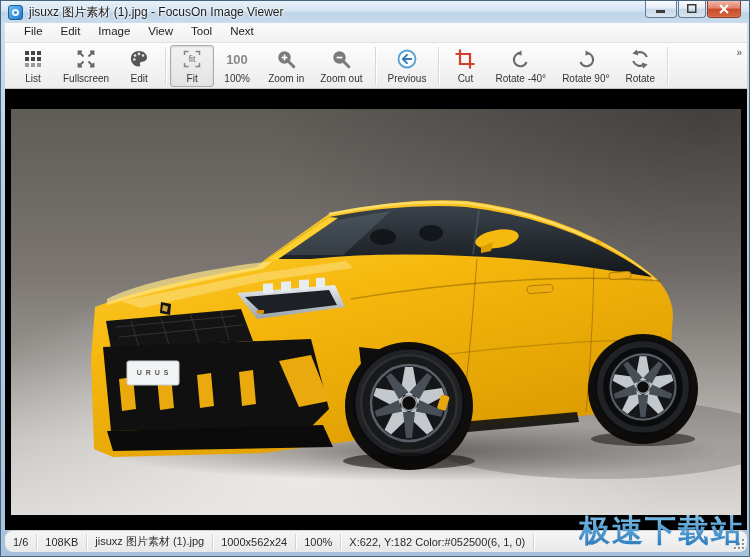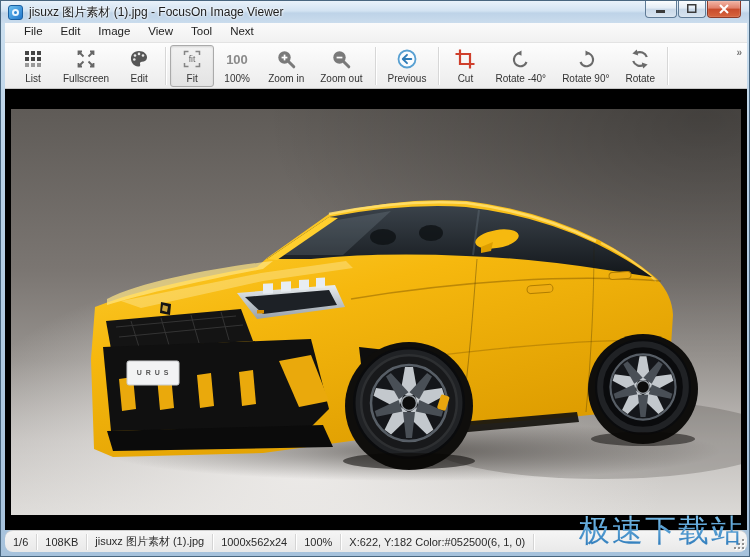--- a/index.html
+++ b/index.html
@@ -46,21 +46,21 @@
   .photo{position:absolute;left:6px;top:20px;width:730px;height:406px;display:block;}
   
   .statusbar{position:absolute;left:4px;top:529px;width:742px;height:22px;
     background:linear-gradient(#f5f5f5,#e9e9e9);border-top:1px solid #cfcfcf;
     display:flex;align-items:center;font-size:11px;color:#2a2a2a;border-radius:8px;}
   .seg{padding:0 8px;height:16px;display:flex;align-items:center;white-space:nowrap;
     border-right:1px solid #d4d4d4;box-shadow:1px 0 0 #fff;}
   .grip{position:absolute;right:1px;bottom:1px;}
   
   .watermark{position:absolute;right:5px;bottom:4px;z-index:20;
-    font-size:31px;font-weight:normal;letter-spacing:2px;
+    font-size:31px;font-weight:bold;letter-spacing:2px;
     background:linear-gradient(180deg,#7cc0ea 10%,#2a77b8 90%);
     -webkit-background-clip:text;background-clip:text;
     -webkit-text-fill-color:transparent;color:#3a8fd1;}
 </style>
 </head>
 <body>
 
 <div class="window">
 
   <div class="titlebar">

